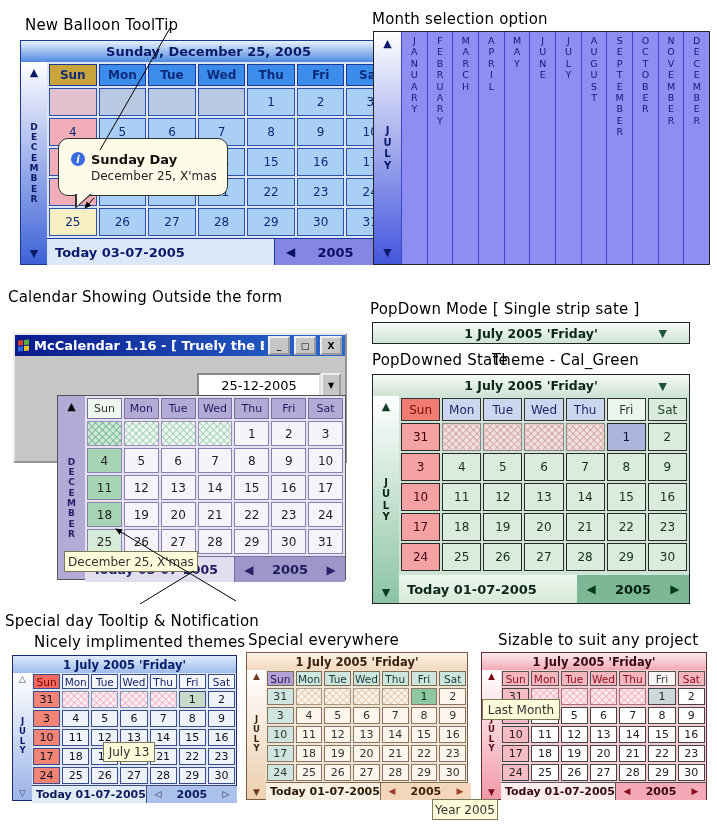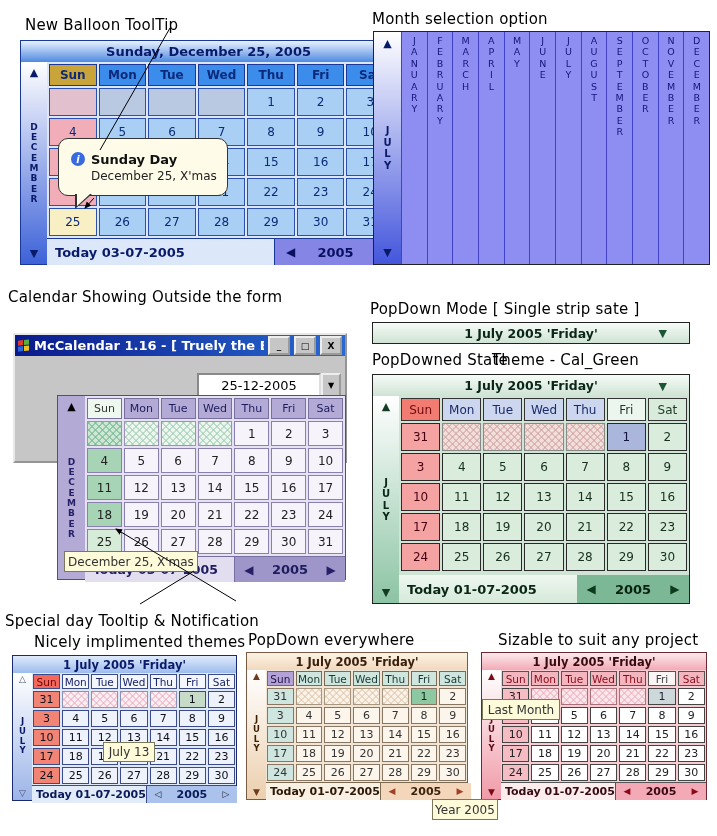--- a/index.html
+++ b/index.html
@@ -194,21 +194,21 @@
 <body>
 
 <div class="caption" style="left:25px;top:16px;">New Balloon ToolTip</div>
 <div class="caption" style="left:372px;top:10px;text-align:right;">Month selection option</div>
 <div class="caption" style="left:8px;top:288px;">Calendar Showing Outside the form</div>
 <div class="caption" style="left:370px;top:300px;">PopDown Mode  [ Single strip sate ]</div>
 <div class="caption" style="left:372px;top:351px;">PopDowned State</div>
 <div class="caption" style="left:492px;top:351px;">Theme - Cal_Green</div>
 <div class="caption" style="left:5px;top:596px;margin-top:16px;">Special day Tooltip &amp;  Notification</div>
 <div class="caption" style="left:34px;top:633px;">Nicely implimented themes</div>
-<div class="caption" style="left:248px;top:631px;">PopDown everywhere</div>
+<div class="caption" style="left:248px;top:631px;">Special everywhere</div>
 <div class="caption" style="left:486px;top:631px;margin-left:12px;">Sizable to suit any project</div>
 
 <div class="mcal t-balloon" style="left:20px;top:40px;width:377px;height:225px;">
   <div class="hdr">Sunday, December 25, 2005</div>
   <div class="mainrow">
     <div class="sb">
       <span class="arr">▲</span>
       <div class="vlabel">
           <div class="vch">D</div>
           <div class="vch">E</div>

